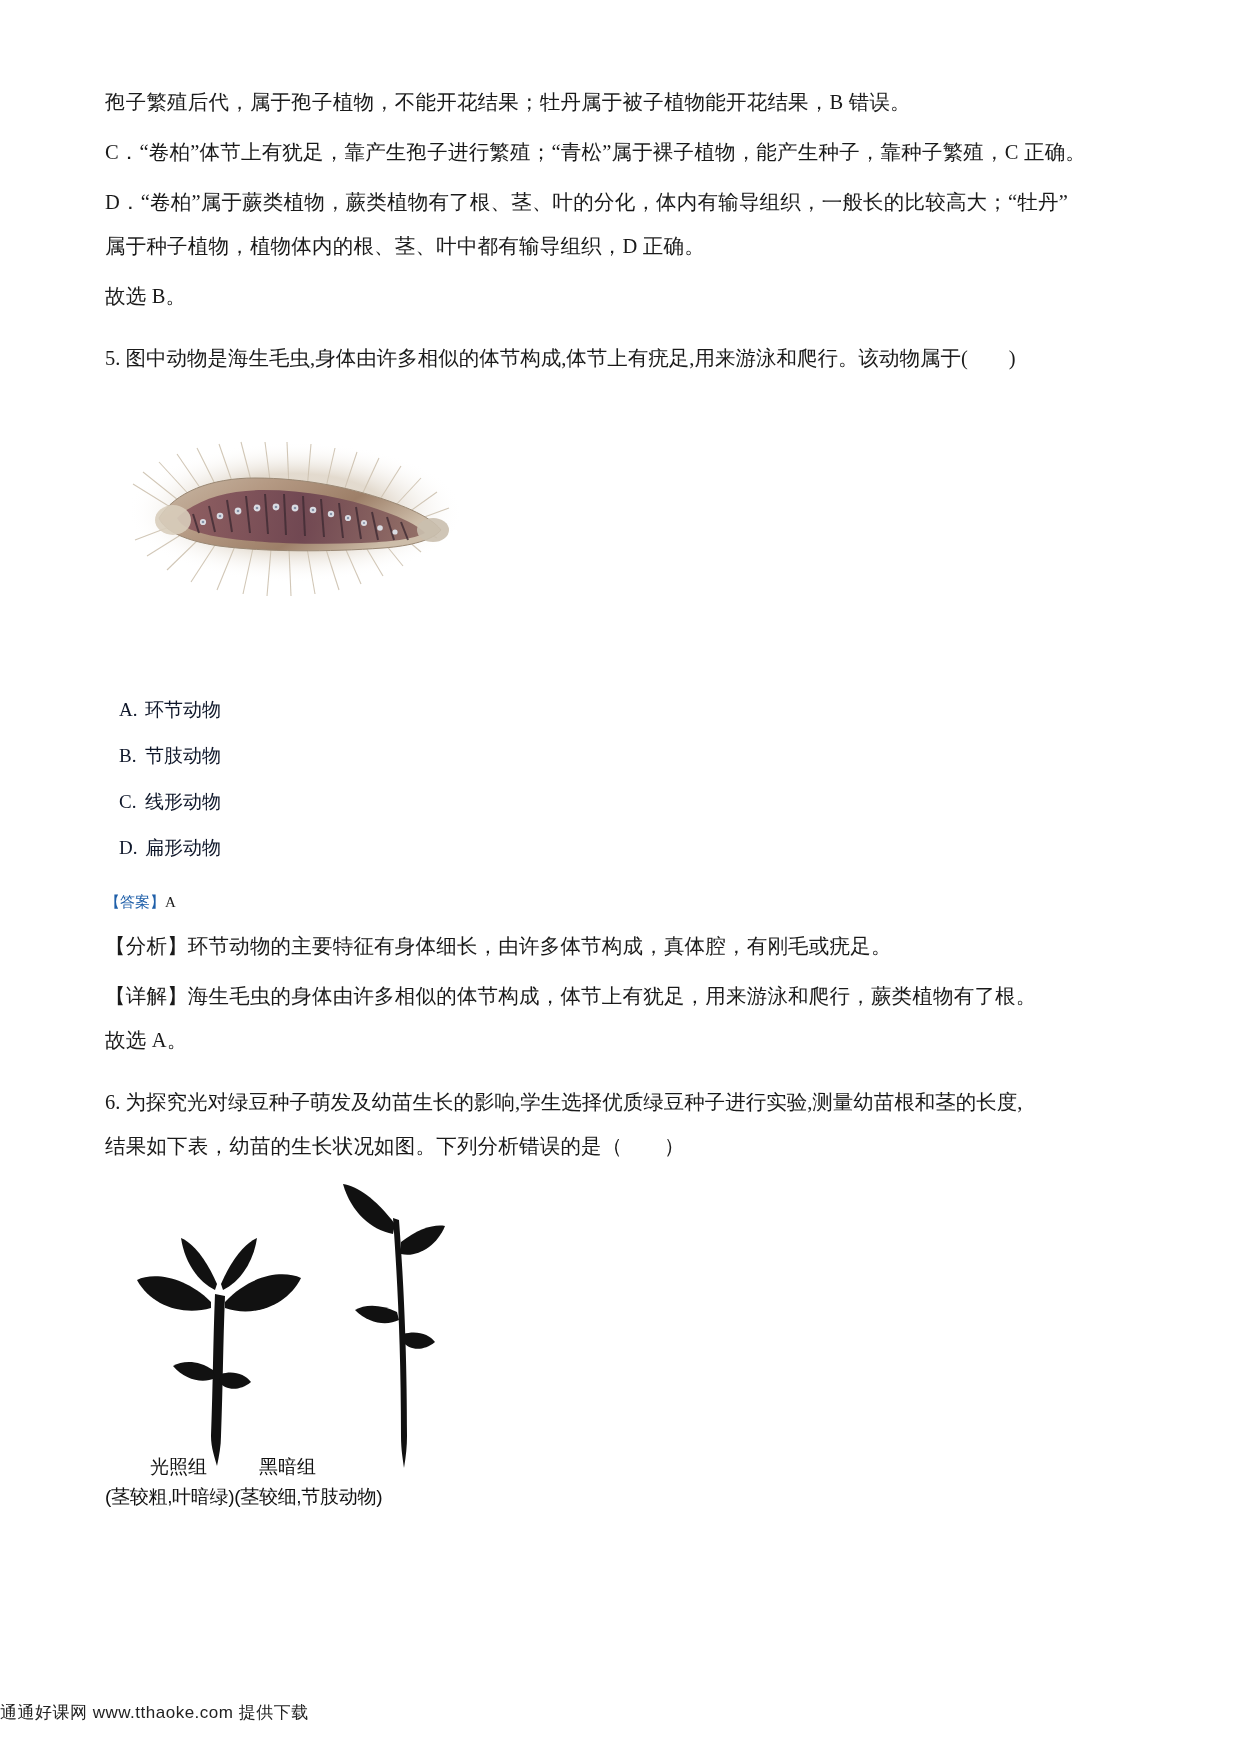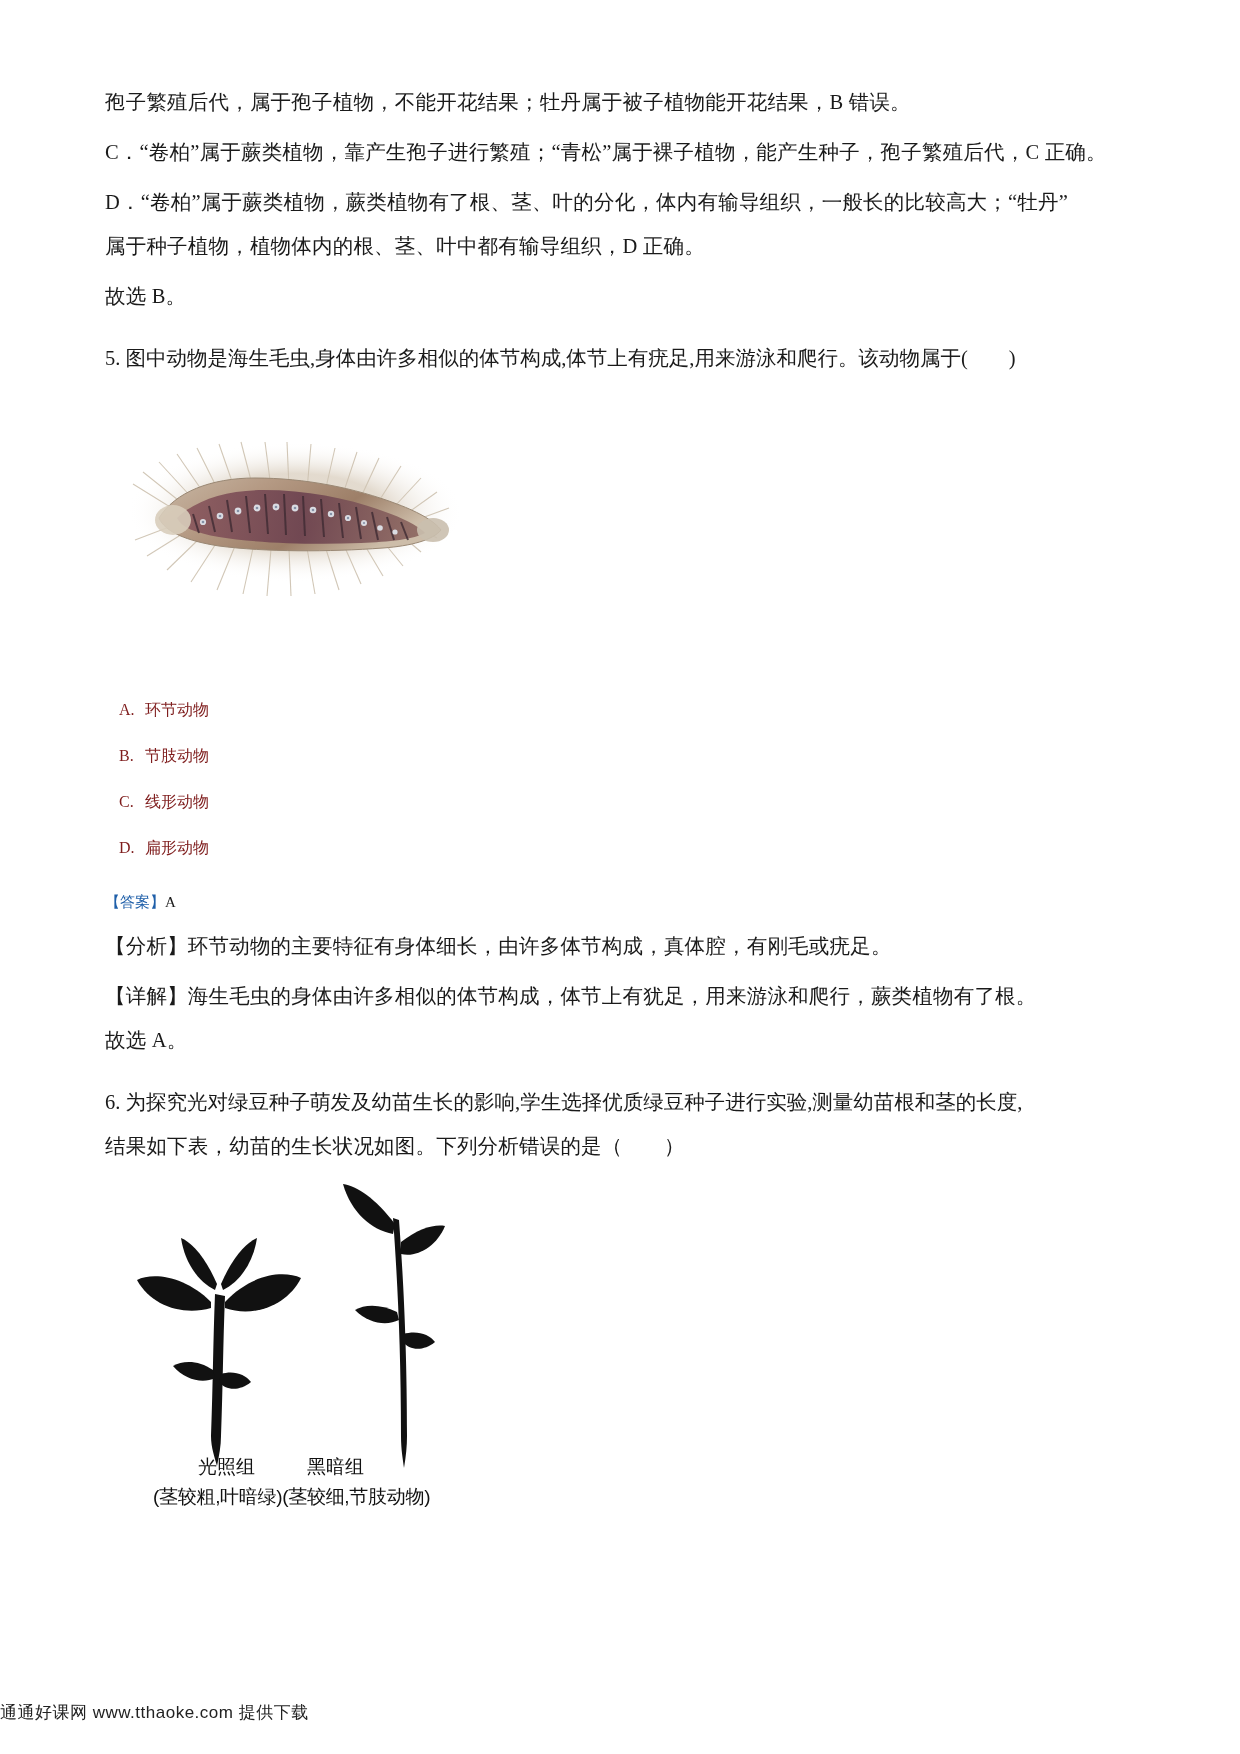--- a/index.html
+++ b/index.html
@@ -34,23 +34,23 @@
     font-size: 20.5px;
     line-height: 44px;
     color: #1a1a1a;
     margin: 18px 0 0 0;
     text-align: justify;
   }
   .options {
     margin-top: 14px;
   }
   .option {
-    font-size: 16px;
+    font-size: 19px;
     line-height: 44px;
-    color: #7f1d1d;
+    color: #0f172a;
     margin: 0 0 2px 0;
     padding-left: 14px;
   }
   .opt-letter {
     display: inline-block;
     min-width: 26px;
   }
   .answer-line {
     font-size: 15px;
     line-height: 44px;
@@ -86,21 +86,20 @@
   }
   .seedling-svg { position:absolute; left: 20px; top: 0; }
   .fig-captions {
     position: absolute;
     left: 0;
     top: 268px;
     width: 560px;
     font-family: "Liberation Sans", sans-serif;
     font-size: 19px;
     color: #111;
-    margin-left: 48px;
   }
   .cap-row1 {
     display: flex;
     gap: 52px;
     padding-left: 45px;
     line-height: 30px;
   }
   .cap-row2 {
     line-height: 30px;
     padding-left: 0px;
@@ -119,21 +118,21 @@
     color: #222;
     letter-spacing: 0.5px;
   }
 </style>
 </head>
 <body>
 
 <div class="page">
 
   <p class="para">孢子繁殖后代，属于孢子植物，不能开花结果；牡丹属于被子植物能开花结果，B 错误。</p>
-  <p class="para">C．“卷柏”属于蕨类植物，靠产生孢子进行繁殖；“青松”属于裸子植物，能产生种子，孢子繁殖后代，C 正确。</p>
+  <p class="para">C．“卷柏”体节上有犹足，靠产生孢子进行繁殖；“青松”属于裸子植物，能产生种子，靠种子繁殖，C 正确。</p>
   <p class="para tight">D．“卷柏”属于蕨类植物，蕨类植物有了根、茎、叶的分化，体内有输导组织，一般长的比较高大；“牡丹”</p>
   <p class="para">属于种子植物，植物体内的根、茎、叶中都有输导组织，D 正确。</p>
   <p class="para">故选 B。</p>
 
   <p class="q-stem">5. 图中动物是海生毛虫,身体由许多相似的体节构成,体节上有疣足,用来游泳和爬行。该动物属于(　　)</p>
 
   <div class="fig-worm">
     <div class="worm-wrap">
       <svg class="worm-svg" width="360" height="230" viewBox="0 0 360 230" xmlns="http://www.w3.org/2000/svg" aria-hidden="true">
         <defs>

